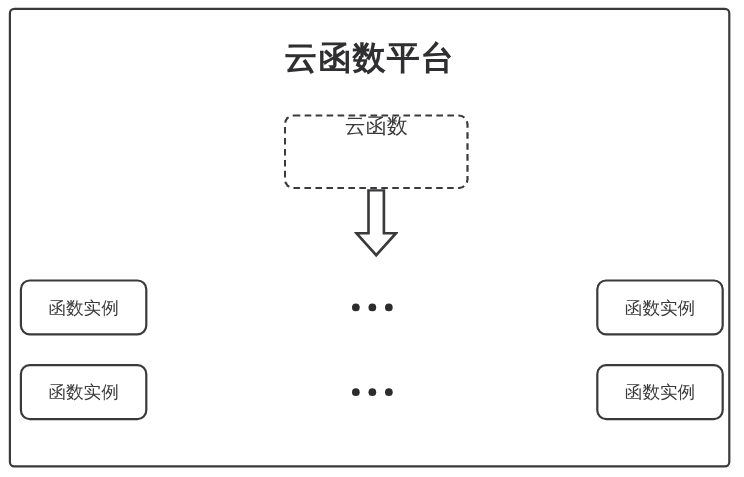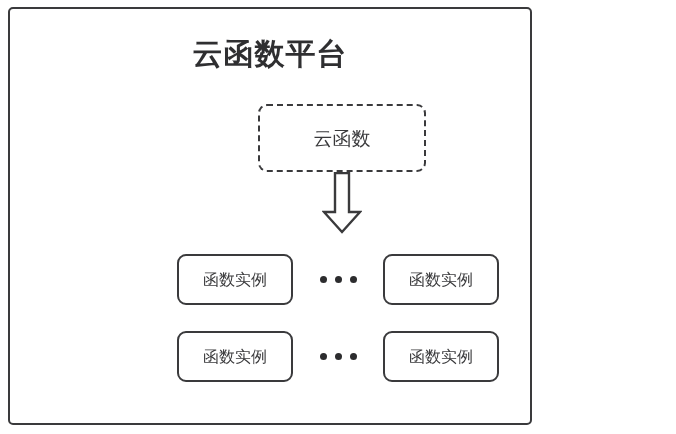--- a/index.html
+++ b/index.html
@@ -13,21 +13,21 @@
     position: relative;
     font-family: "DejaVu Sans", "Liberation Sans", sans-serif;
     overflow: hidden;
   }
 
   
   #platform-frame {
     position: absolute;
     left: 8px;
     top: 7px;
-    width: 524px;
+    width: 656px;
     height: 418px;
     box-sizing: border-box;
     border: 2px solid #3a3a3c;
     border-radius: 5px;
     background: #ffffff;
     padding-left: 44px;
   }
 
   
   #platform-title {
@@ -49,21 +49,20 @@
     position: absolute;
     left: 248px;
     top: 95px;
     width: 168px;
     height: 68px;
     box-sizing: border-box;
     border: 2px dashed #3a3a3c;
     border-radius: 9px;
     background: #ffffff;
     display: flex;
-    align-items: center;
     justify-content: center;
   }
   #cloud-function-box .box-label {
     font-size: 19px;
     color: #39393b;
     line-height: 1;
     white-space: nowrap;
   }
 
   
@@ -76,21 +75,21 @@
   }
 
   
   .instance-row {
     position: absolute;
     left: 8px;
     width: 640px;
     height: 51px;
     display: flex;
     align-items: center;
-    justify-content: center;
+    justify-content: space-between;
   }
   #instance-row-1 { top: 245px; }
   #instance-row-2 { top: 322px; }
 
   .instance-box {
     width: 116px;
     height: 51px;
     box-sizing: border-box;
     border: 2px solid #3a3a3c;
     border-radius: 9px;

